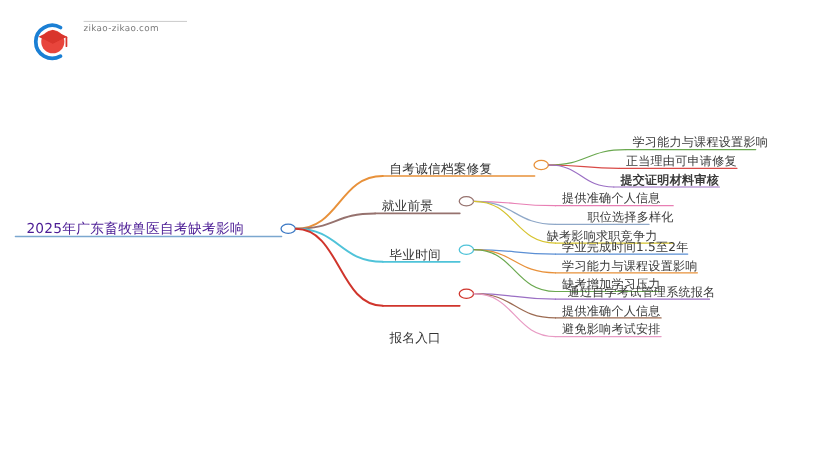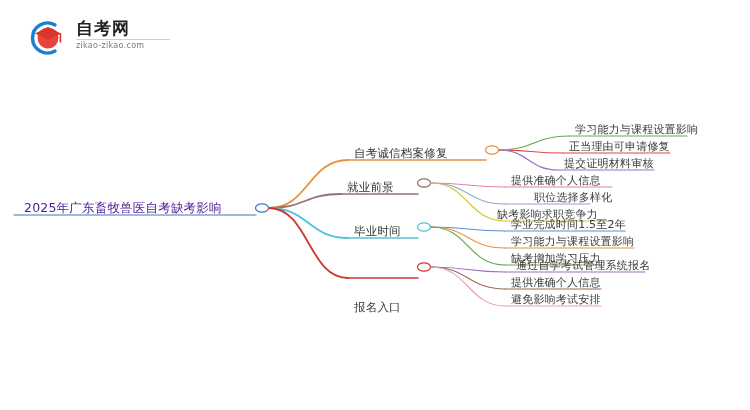--- a/index.html
+++ b/index.html
@@ -103,21 +103,20 @@
   <div id="logo-mark">
     <svg width="46" height="40" viewBox="0 0 46 40" xmlns="http://www.w3.org/2000/svg">
       <path d="M31 7 A15 15 0 1 0 31 33" fill="none" stroke="#1a7fd4" stroke-width="3.4" stroke-linecap="round"></path>
       <circle cx="24" cy="20" r="10.5" fill="#e8453c"></circle>
       <path d="M24 9 L37 15.5 L24 22 L11 15.5 Z" fill="#d9352c"></path>
       <path d="M16 18 L16 26 C16 26 19.5 29 24 29 C28.5 29 32 26 32 26 L32 18 L24 22 Z" fill="#e8453c"></path>
       <path d="M36.4 15.9 L36.4 24" stroke="#d9352c" stroke-width="1.6" stroke-linecap="round" fill="none"></path>
     </svg>
   </div>
   <div id="logo-text-wrap">
-    <div id="logo-title">自考网</div>
     <div id="logo-divider"></div>
     <div id="logo-domain">zikao-zikao.com</div>
   </div>
 </div>
 
 <div id="mindmap">
   <svg id="edges" viewBox="0 0 750 410" xmlns="http://www.w3.org/2000/svg">
       <path d="M 14 215 L 256 215" fill="none" stroke="#7ba7cf" stroke-width="1.3" stroke-linecap="round"></path>
       <ellipse cx="262" cy="208" rx="6.5" ry="4.2" fill="#ffffff" stroke="#3b78c4" stroke-width="1.2"></ellipse>
       <path d="M 269 208 C 308.5 208, 308.5 160, 348 160" fill="none" stroke="#E8913A" stroke-width="1.8" stroke-linecap="round"></path>
@@ -155,21 +154,21 @@
       <path d="M 431 267 C 468 267, 468 289, 505 289" fill="none" stroke="#9c6b52" stroke-width="1.1" stroke-linecap="round"></path>
       <path d="M 505 289 L 601 289" fill="none" stroke="#9c6b52" stroke-width="1.1" stroke-linecap="round"></path>
       <path d="M 431 267 C 468 267, 468 306, 505 306" fill="none" stroke="#e89bc4" stroke-width="1.1" stroke-linecap="round"></path>
       <path d="M 505 306 L 601 306" fill="none" stroke="#e89bc4" stroke-width="1.1" stroke-linecap="round"></path>
     </svg>
   <div id="labels">
       <div class="node-label root-label" style="left: 24px; top: 202px;">2025年广东畜牧兽医自考缺考影响</div>
       <div class="node-label branch-label" style="left: 354px; top: 148px;">自考诚信档案修复</div>
       <div class="node-label leaf-label" style="left: 575px; top: 124px;">学习能力与课程设置影响</div>
       <div class="node-label leaf-label" style="left: 569px; top: 141px;">正当理由可申请修复</div>
-      <div class="node-label leaf-label" style="left: 564px; top: 158px;">提交证明材料审核</div>
+      <div class="node-label leaf-label" style="left: 564px; top: 158px; font-weight: bold;">提交证明材料审核</div>
       <div class="node-label branch-label" style="left: 347px; top: 182px;">就业前景</div>
       <div class="node-label leaf-label" style="left: 511px; top: 175px;">提供准确个人信息</div>
       <div class="node-label leaf-label" style="left: 534px; top: 192px;">职位选择多样化</div>
       <div class="node-label leaf-label" style="left: 497px; top: 209px;">缺考影响求职竞争力</div>
       <div class="node-label branch-label" style="left: 354px; top: 226px;">毕业时间</div>
       <div class="node-label leaf-label" style="left: 511px; top: 219px;">学业完成时间1.5至2年</div>
       <div class="node-label leaf-label" style="left: 511px; top: 236px;">学习能力与课程设置影响</div>
       <div class="node-label leaf-label" style="left: 511px; top: 253px;">缺考增加学习压力</div>
       <div class="node-label branch-label" style="left: 354px; top: 266px; margin-top: 36px;">报名入口</div>
       <div class="node-label leaf-label" style="left: 516px; top: 260px;">通过自学考试管理系统报名</div>

